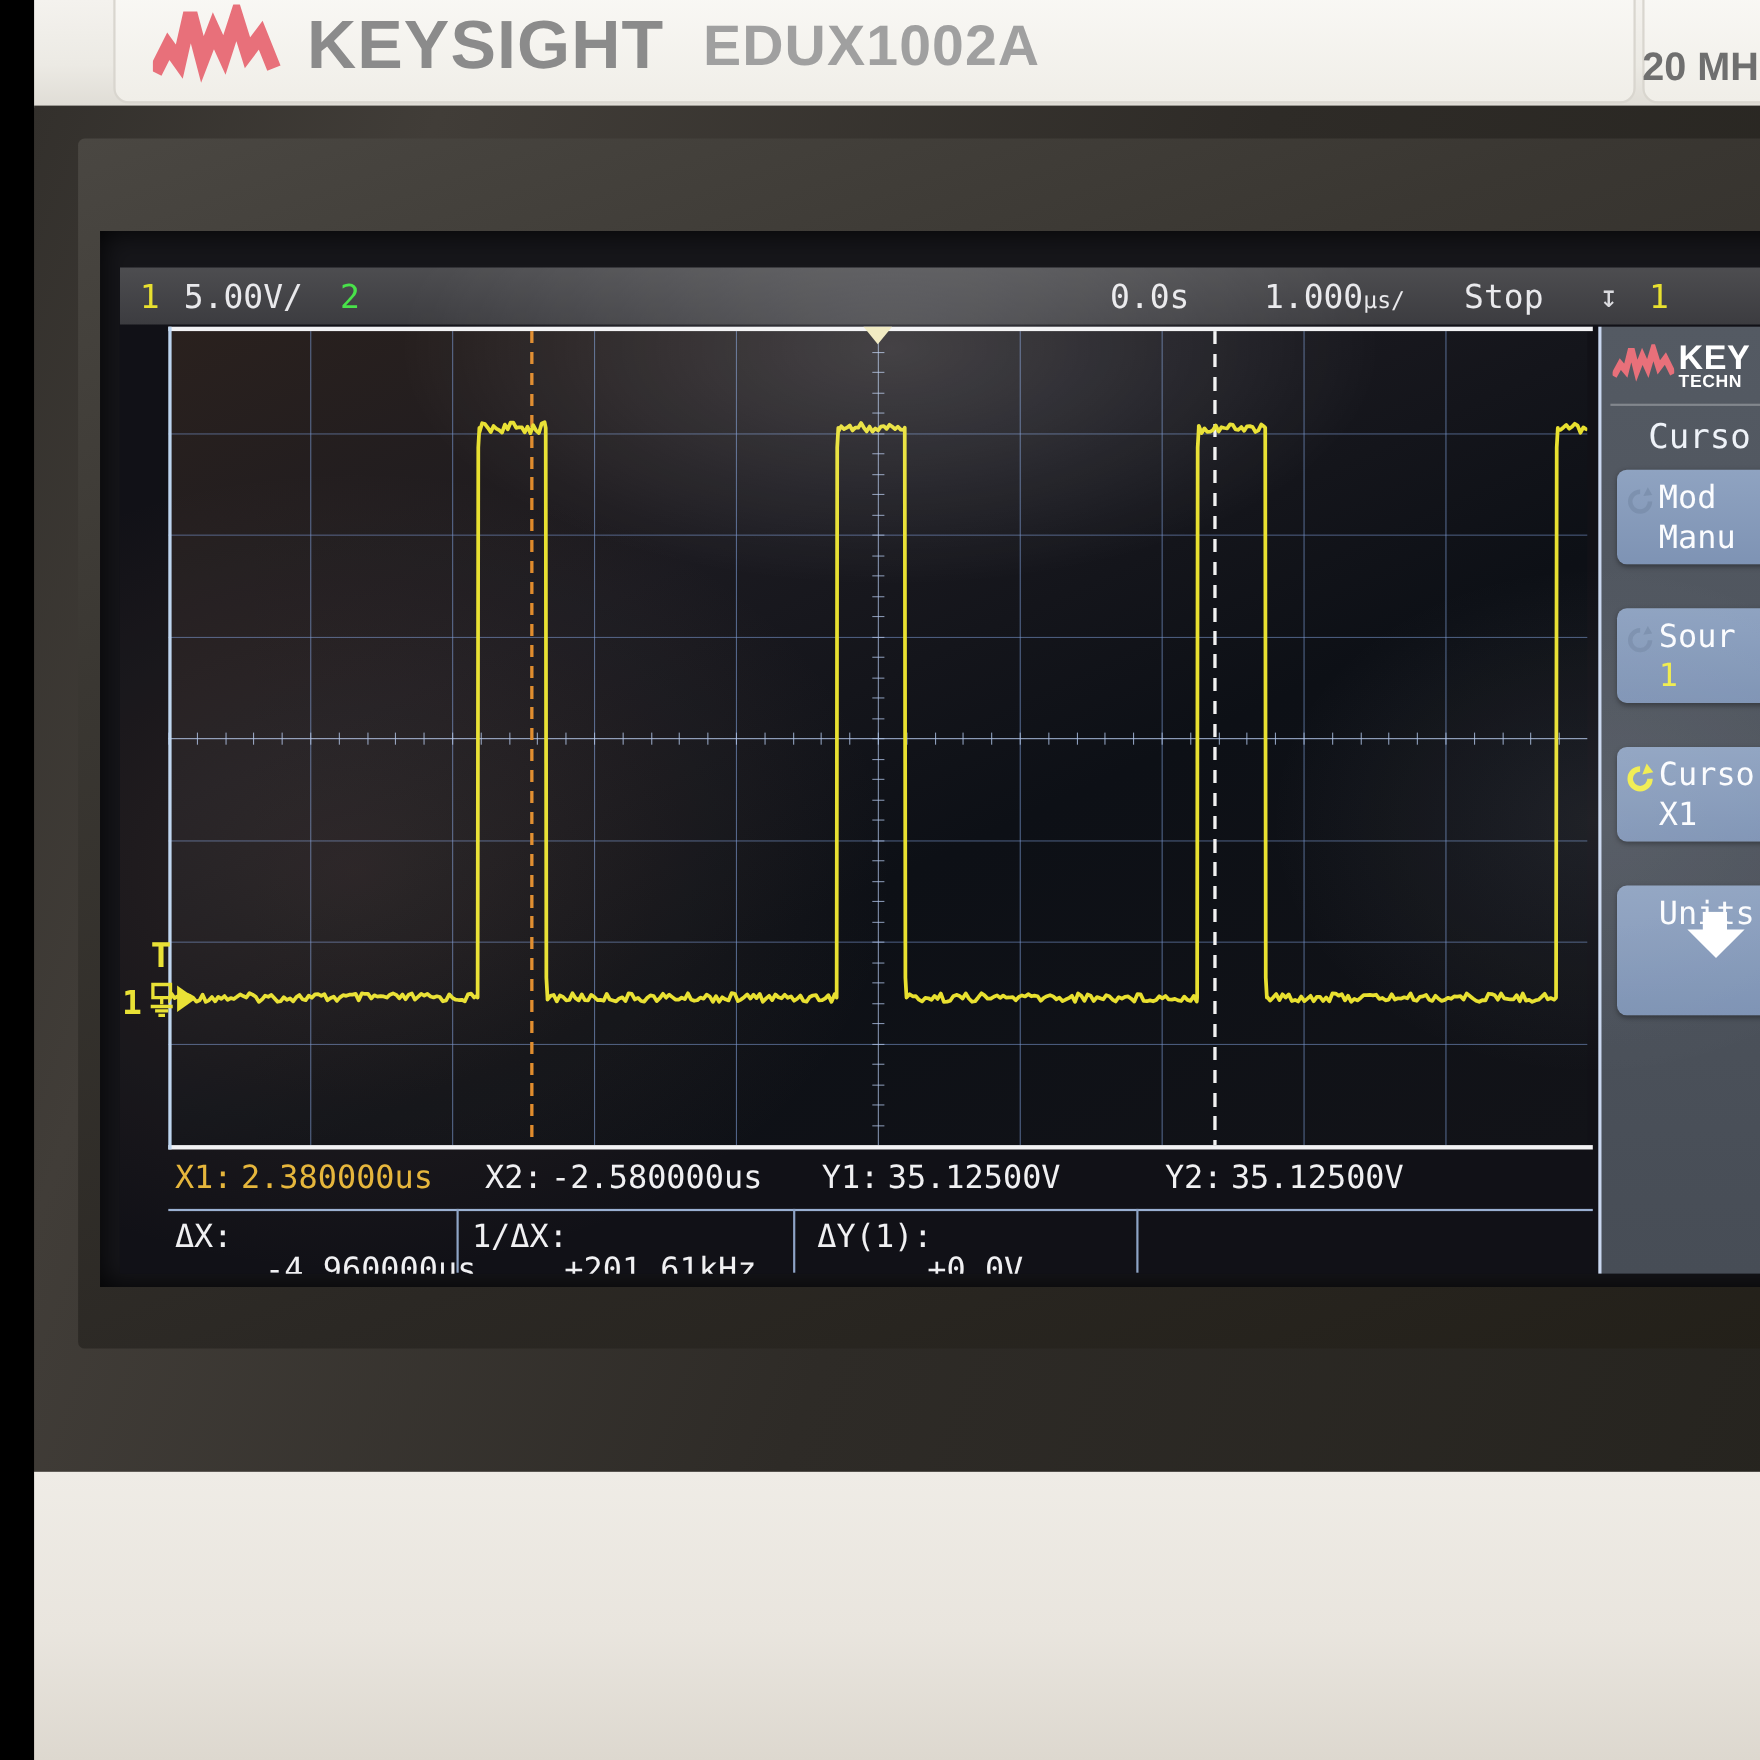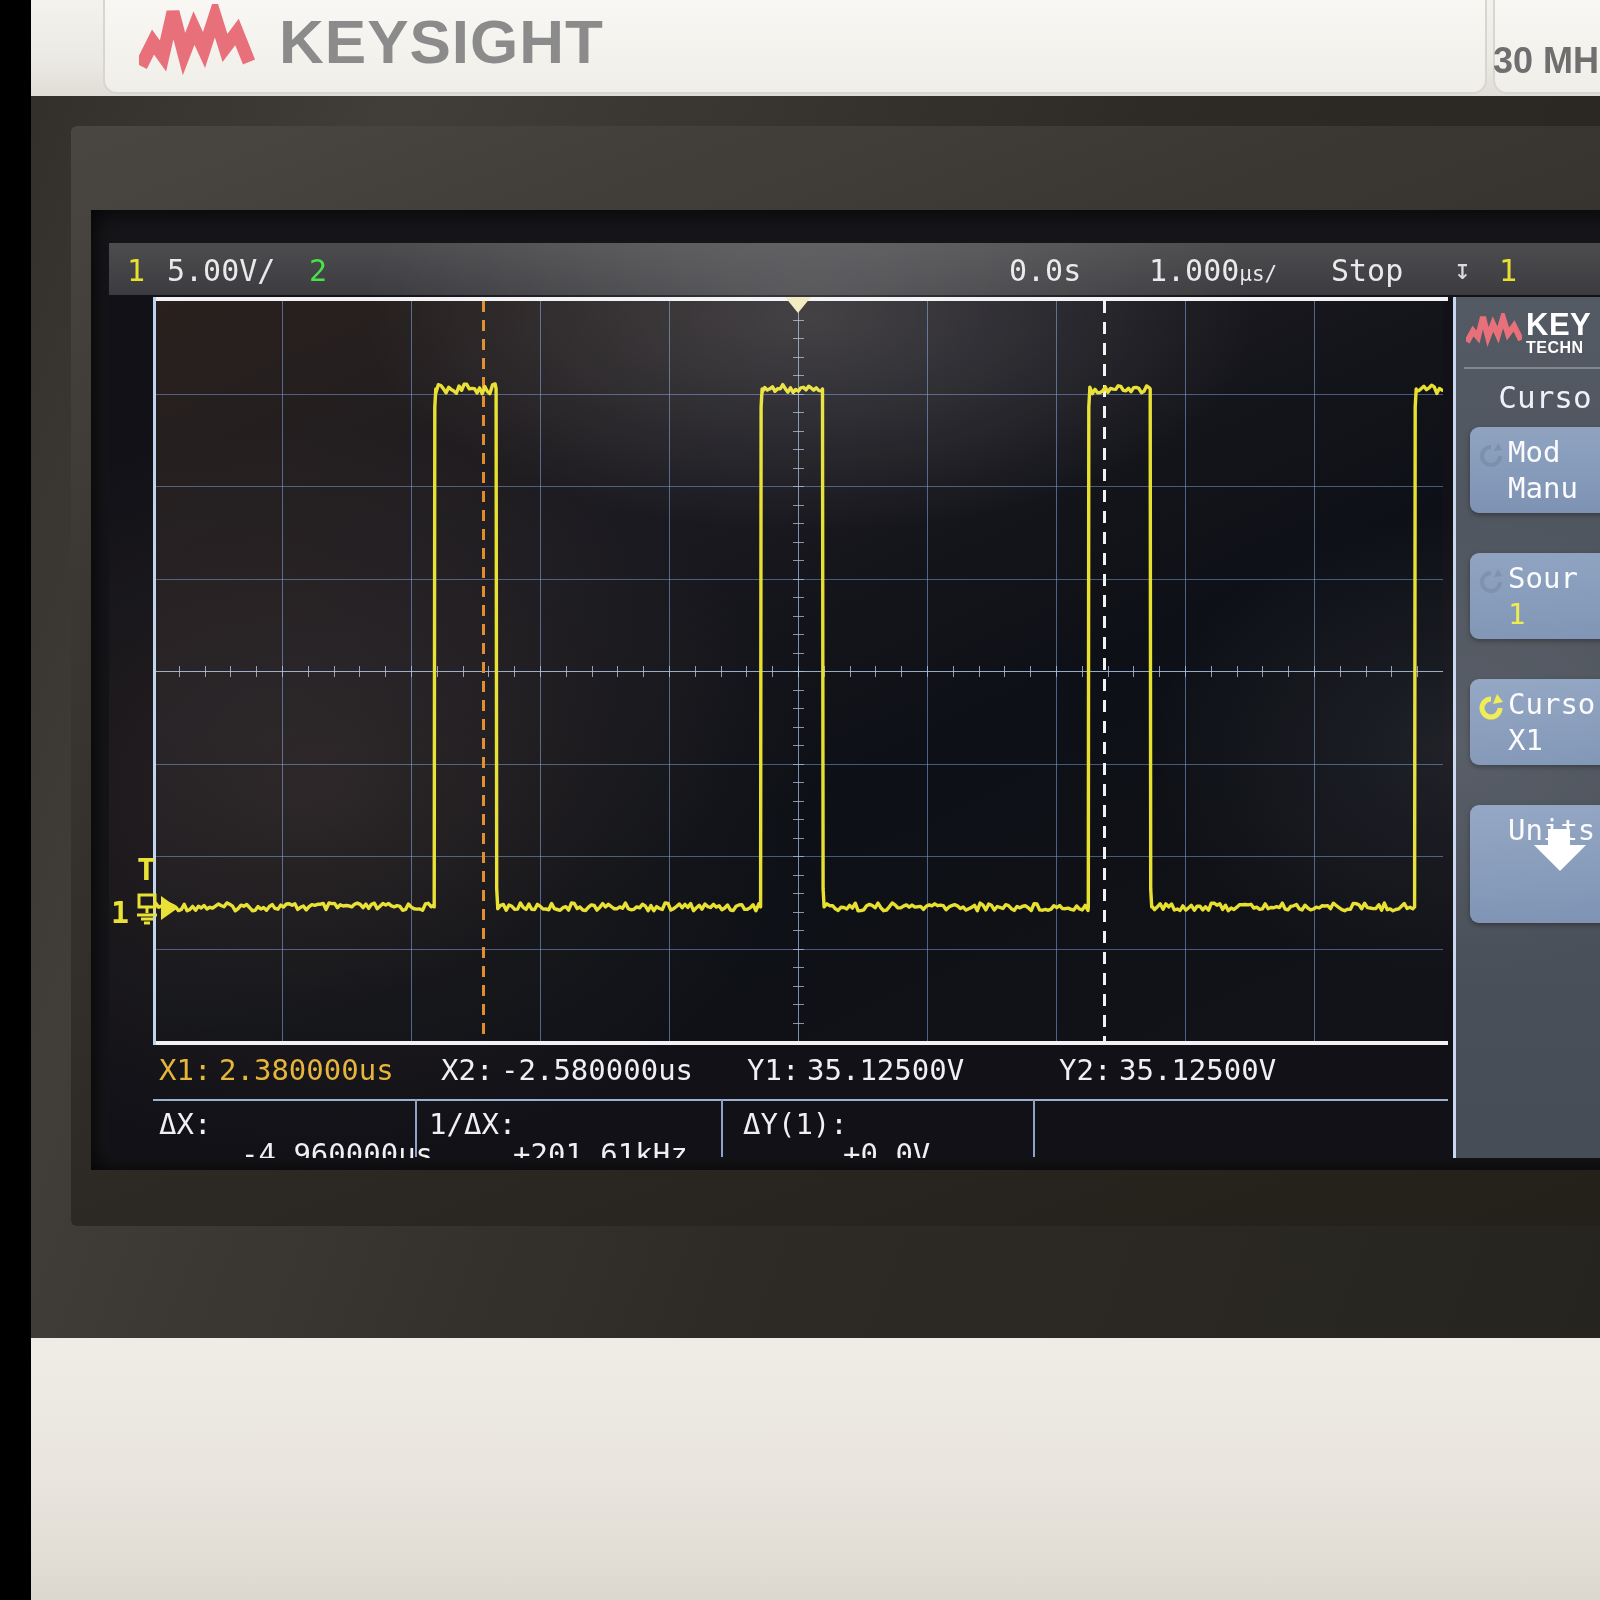--- a/index.html
+++ b/index.html
@@ -139,21 +139,22 @@
 <div id="root">
 
   <div class="faceplate">
     <div class="plate-card card-main"></div>
     <div class="plate-card card-bw"></div>
 
     <svg class="ks-logo" viewBox="0 0 120 72">
       <path d="M2 62 L14 38 L24 52 L34 8 L45 50 L55 24 L65 46 L76 12 L86 44 L98 28 L110 58" fill="none" stroke="#e8707a" stroke-width="13" stroke-linejoin="miter"></path>
     </svg>
     <div class="ks-word">KEYSIGHT</div>
-    <div class="bw">30 MH</div>
+    <div class="model">EDUX1002A</div>
+    <div class="bw">20 MH</div>
   </div>
 
   <div class="body-dark"></div>
   <div class="bezel"></div>
   <div class="bezel-inner"></div>
 
   <div class="lcd">
 
     <div class="statusbar">
       <div class="sb ch1">1</div>

